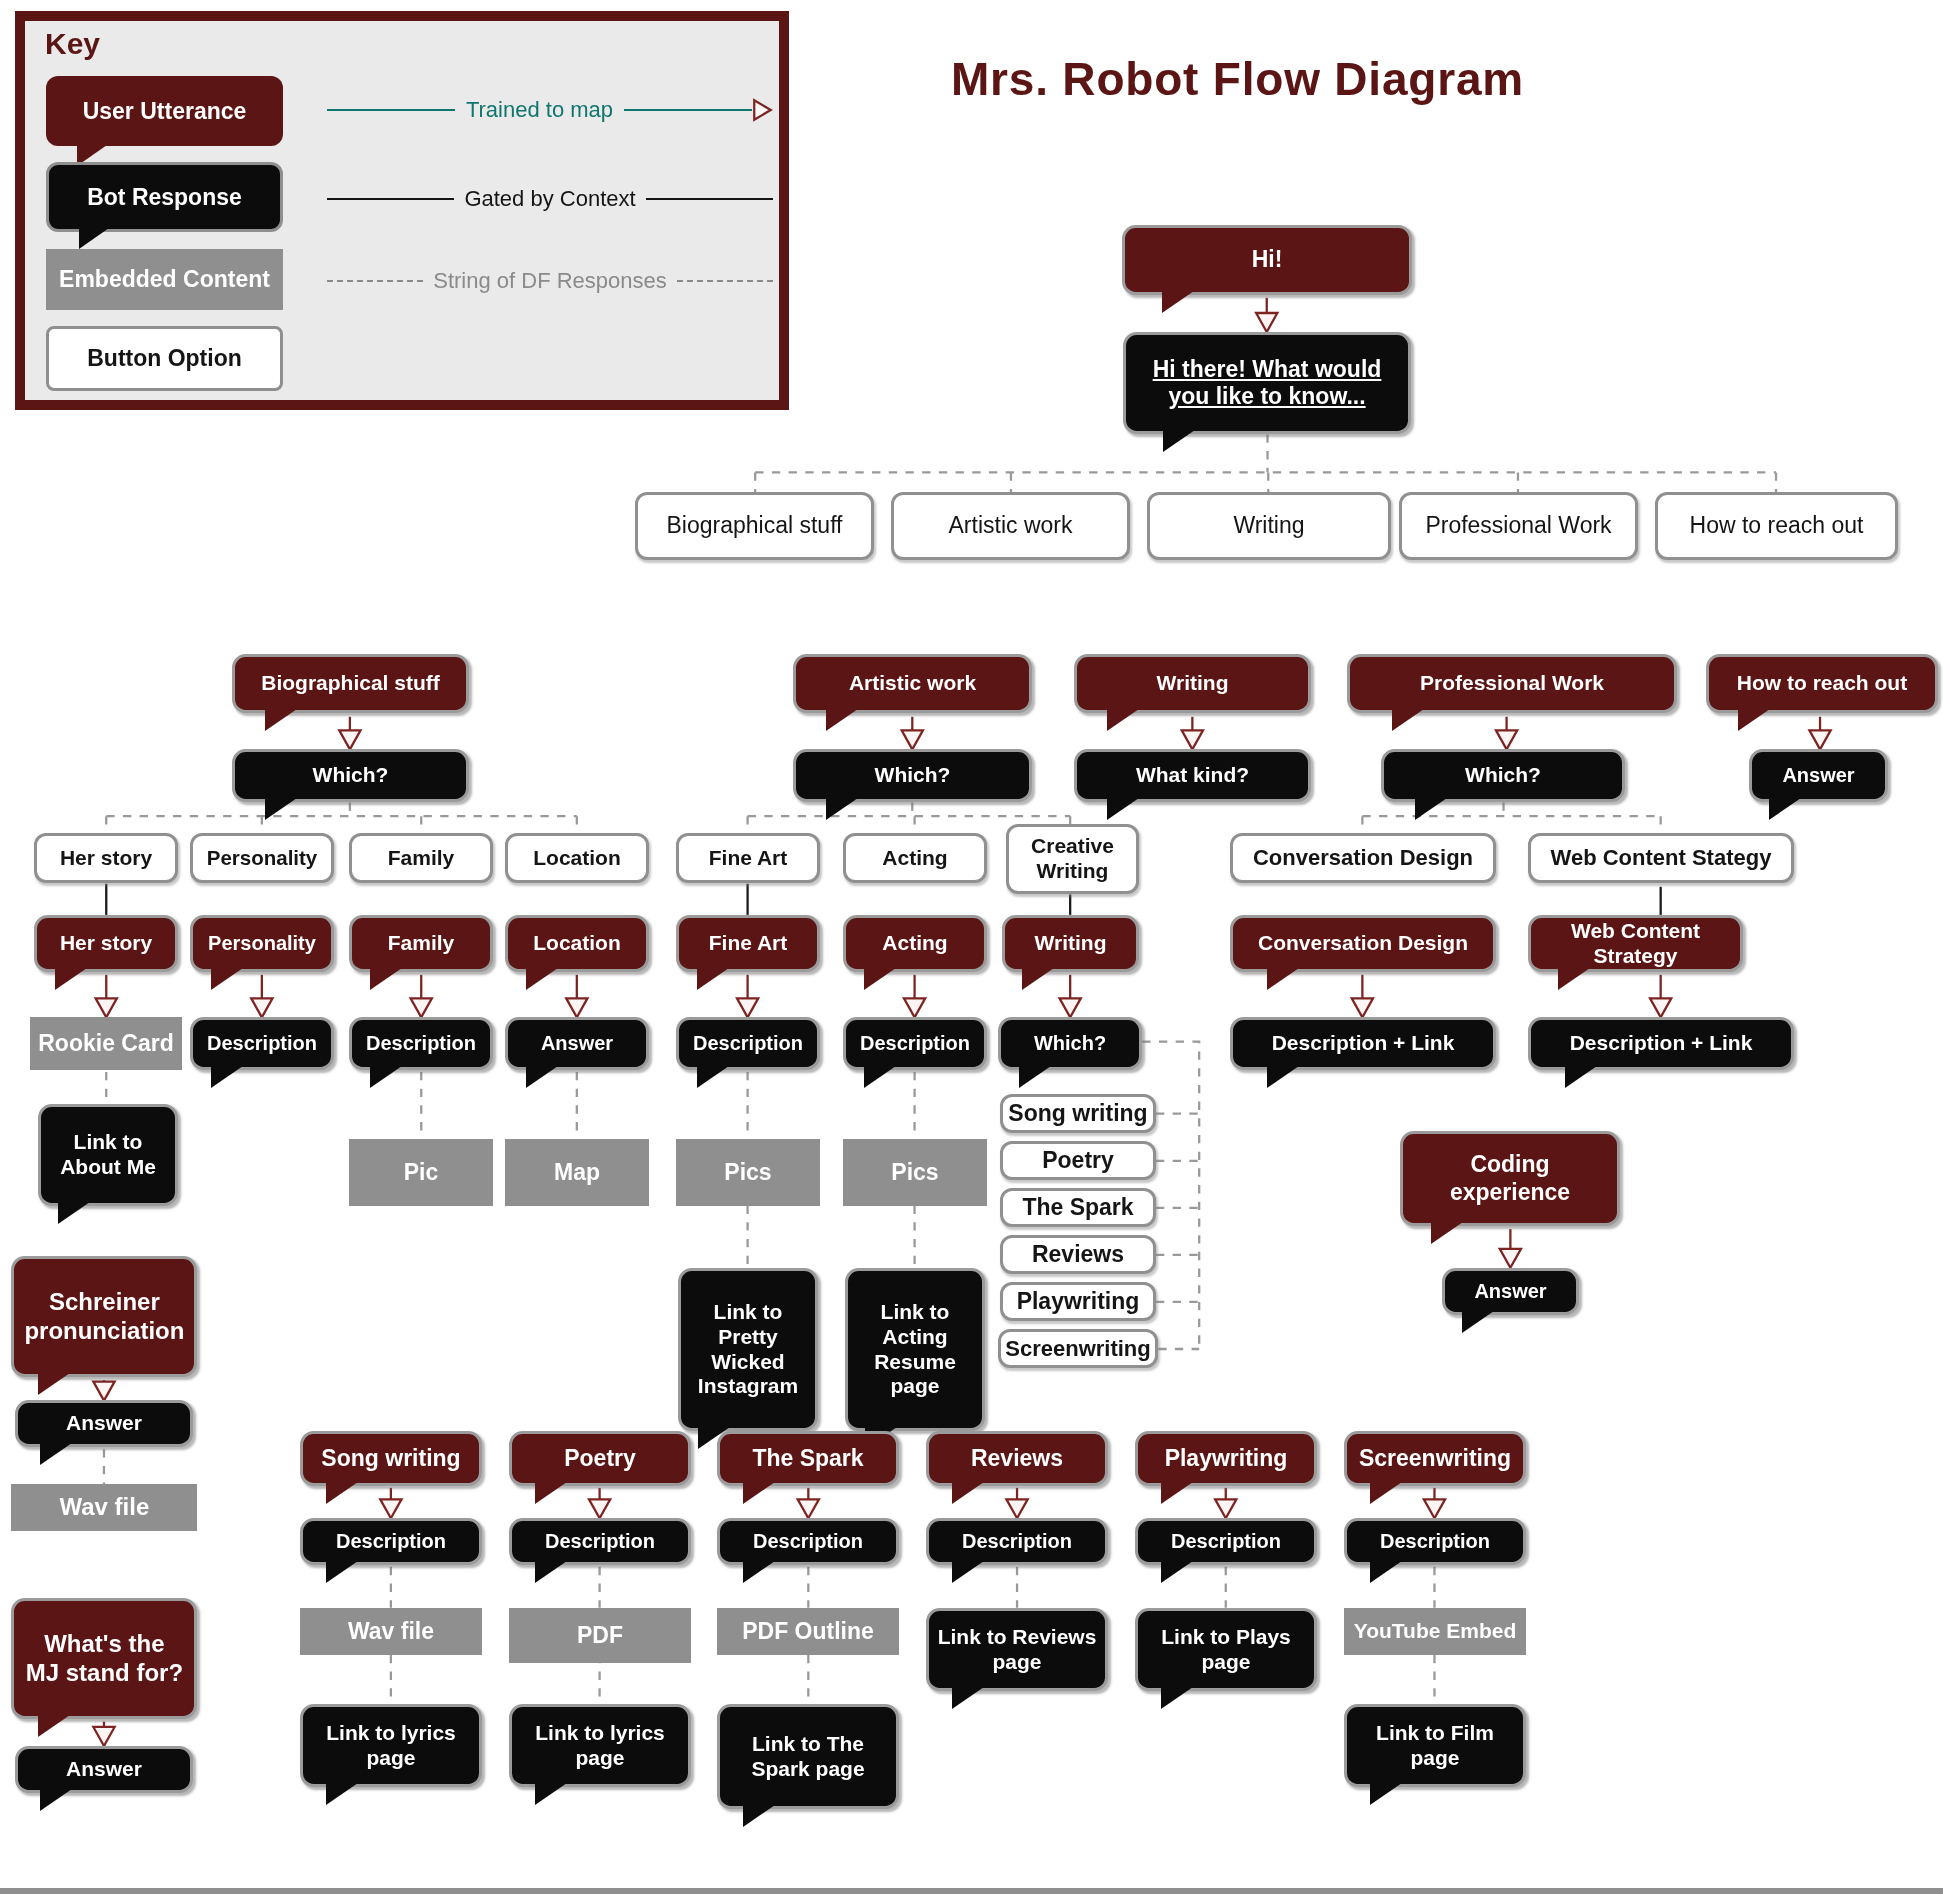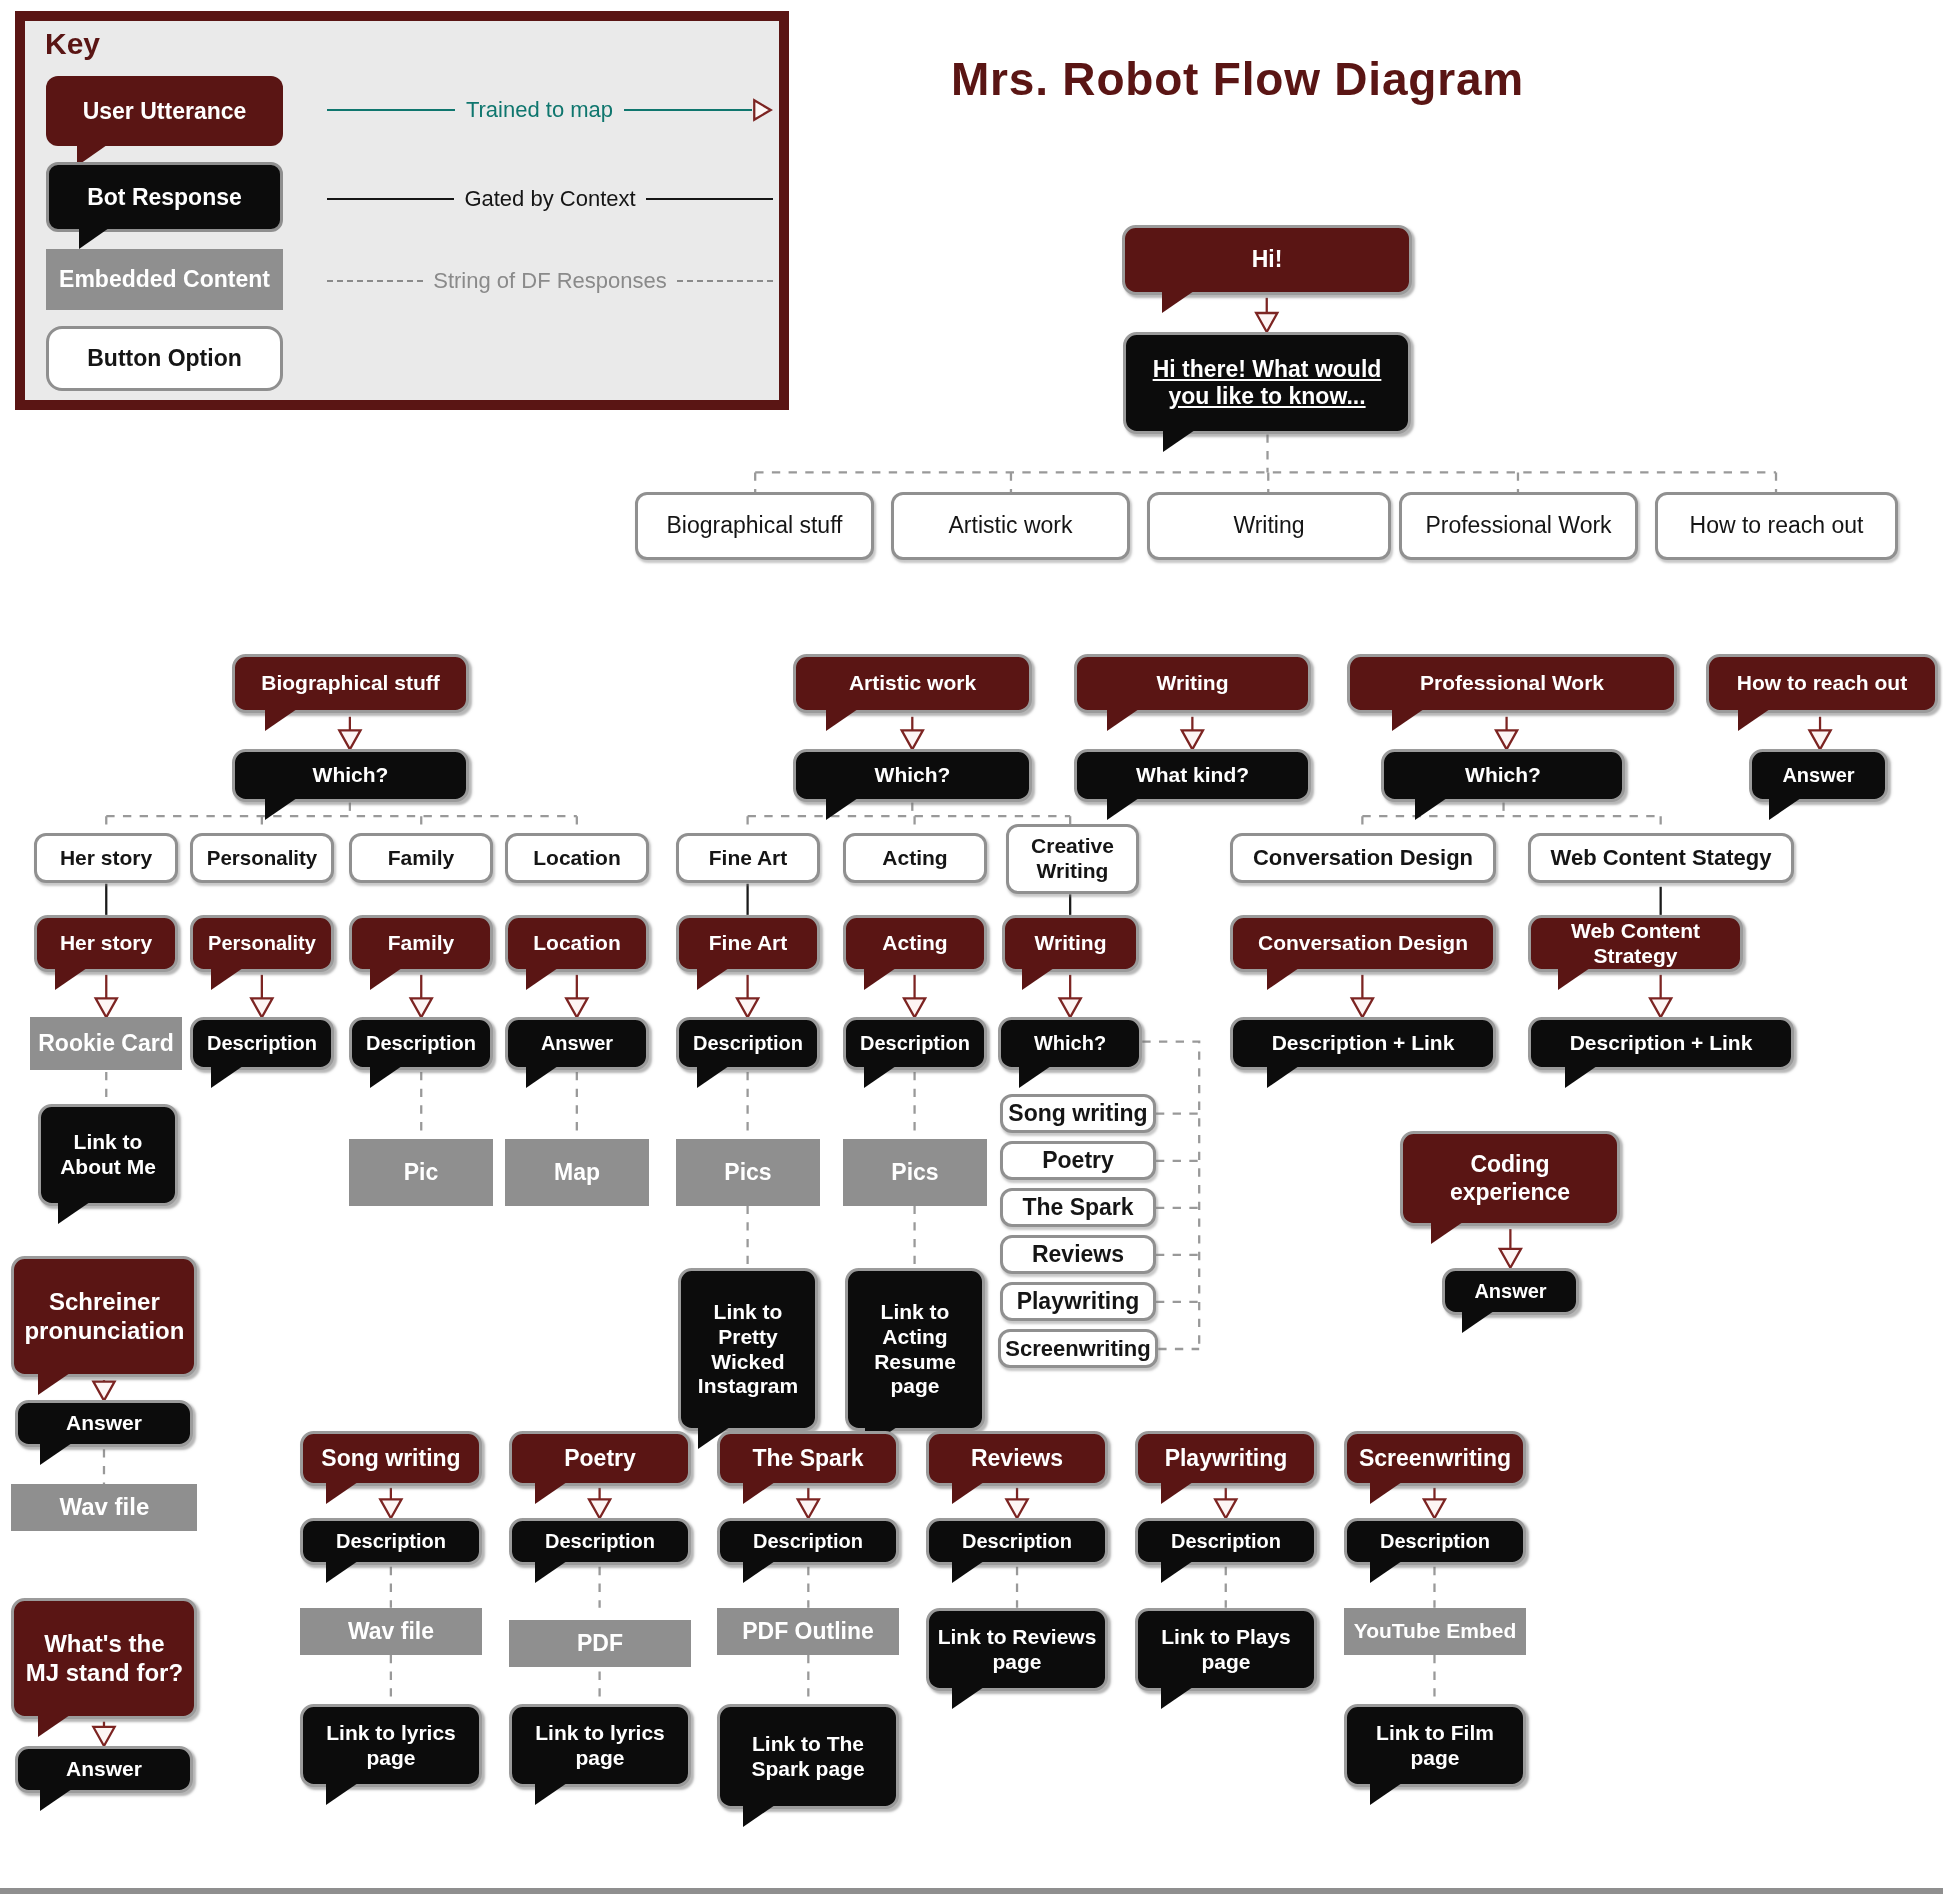--- a/index.html
+++ b/index.html
@@ -43,21 +43,21 @@
   #key-heading{position:absolute;left:20px;top:6px;font-size:30px;font-weight:bold;color:#5a1514;margin:0}
   .kswatch{
     position:absolute;left:21px;width:237px;box-sizing:border-box;display:flex;align-items:center;
     justify-content:center;color:#fff;font-weight:bold;font-size:23px;
   }
   #ks-user{top:55px;height:70px;background:#5a1514;border-radius:12px}
   #ks-user::after{content:"";position:absolute;left:13%;bottom:-20px;border-top:21px solid #5a1514;border-right:30px solid transparent}
   #ks-bot{top:141px;height:70px;background:#0c0c0c;border:3px solid #8f8f8f;border-radius:12px}
   #ks-bot::after{content:"";position:absolute;left:13%;bottom:-20px;border-top:21px solid #0c0c0c;border-right:30px solid transparent}
   #ks-embed{top:228px;height:61px;background:#8f8f8f}
-  #ks-button{top:305px;height:65px;background:#fff;color:#151515;border:3px solid #8f8f8f;border-radius:16px}
+  #ks-button{top:305px;height:65px;background:#fff;color:#151515;border:3px solid #8f8f8f;border-radius:8px}
   .klrow{position:absolute;left:302px;width:446px;display:flex;align-items:center;font-size:22px}
   #kl-trained{top:76px;color:#0f766e}
   #kl-gated{top:165px;color:#151515}
   #kl-string{top:247px;color:#8a8a8a}
   .seg{flex:1;border-top:2.3px solid currentColor;height:0}
   #kl-string .seg{border-top-style:dashed}
   .klabel{padding:0 10.6px;white-space:nowrap}
   .ktri{flex:none}
 
   #title{
@@ -283,21 +283,21 @@
     <div class="node user" style="left: 926px; top: 1431px; width: 182px; height: 55px; font-size: 23px;">Reviews</div>
     <div class="node user" style="left: 1135px; top: 1431px; width: 182px; height: 55px; font-size: 23px;">Playwriting</div>
     <div class="node user" style="left: 1344px; top: 1431px; width: 182px; height: 55px; font-size: 23px;">Screenwriting</div>
     <div class="node bot" style="left: 300px; top: 1518px; width: 182px; height: 47px; font-size: 20px;">Description</div>
     <div class="node bot" style="left: 509px; top: 1518px; width: 182px; height: 47px; font-size: 20px;">Description</div>
     <div class="node bot" style="left: 717px; top: 1518px; width: 182px; height: 47px; font-size: 20px;">Description</div>
     <div class="node bot" style="left: 926px; top: 1518px; width: 182px; height: 47px; font-size: 20px;">Description</div>
     <div class="node bot" style="left: 1135px; top: 1518px; width: 182px; height: 47px; font-size: 20px;">Description</div>
     <div class="node bot" style="left: 1344px; top: 1518px; width: 182px; height: 47px; font-size: 20px;">Description</div>
     <div class="node embed" style="left: 300px; top: 1608px; width: 182px; height: 47px;">Wav file</div>
-    <div class="node embed" style="left: 509px; top: 1608px; width: 182px; height: 47px; margin-top: 12px;">PDF</div>
+    <div class="node embed" style="left: 509px; top: 1608px; width: 182px; height: 55px;">PDF</div>
     <div class="node embed" style="left: 717px; top: 1608px; width: 182px; height: 47px;">PDF Outline</div>
     <div class="node embed" style="left: 1344px; top: 1608px; width: 182px; height: 47px; font-size: 21px;">YouTube Embed</div>
     <div class="node bot" style="left: 926px; top: 1608px; width: 182px; height: 83px; font-size: 21px;">Link to Reviews
 page</div>
     <div class="node bot" style="left: 1135px; top: 1608px; width: 182px; height: 83px; font-size: 21px;">Link to Plays
 page</div>
     <div class="node bot" style="left: 300px; top: 1704px; width: 182px; height: 83px; font-size: 21px;">Link to lyrics
 page</div>
     <div class="node bot" style="left: 509px; top: 1704px; width: 182px; height: 83px; font-size: 21px;">Link to lyrics
 page</div>

